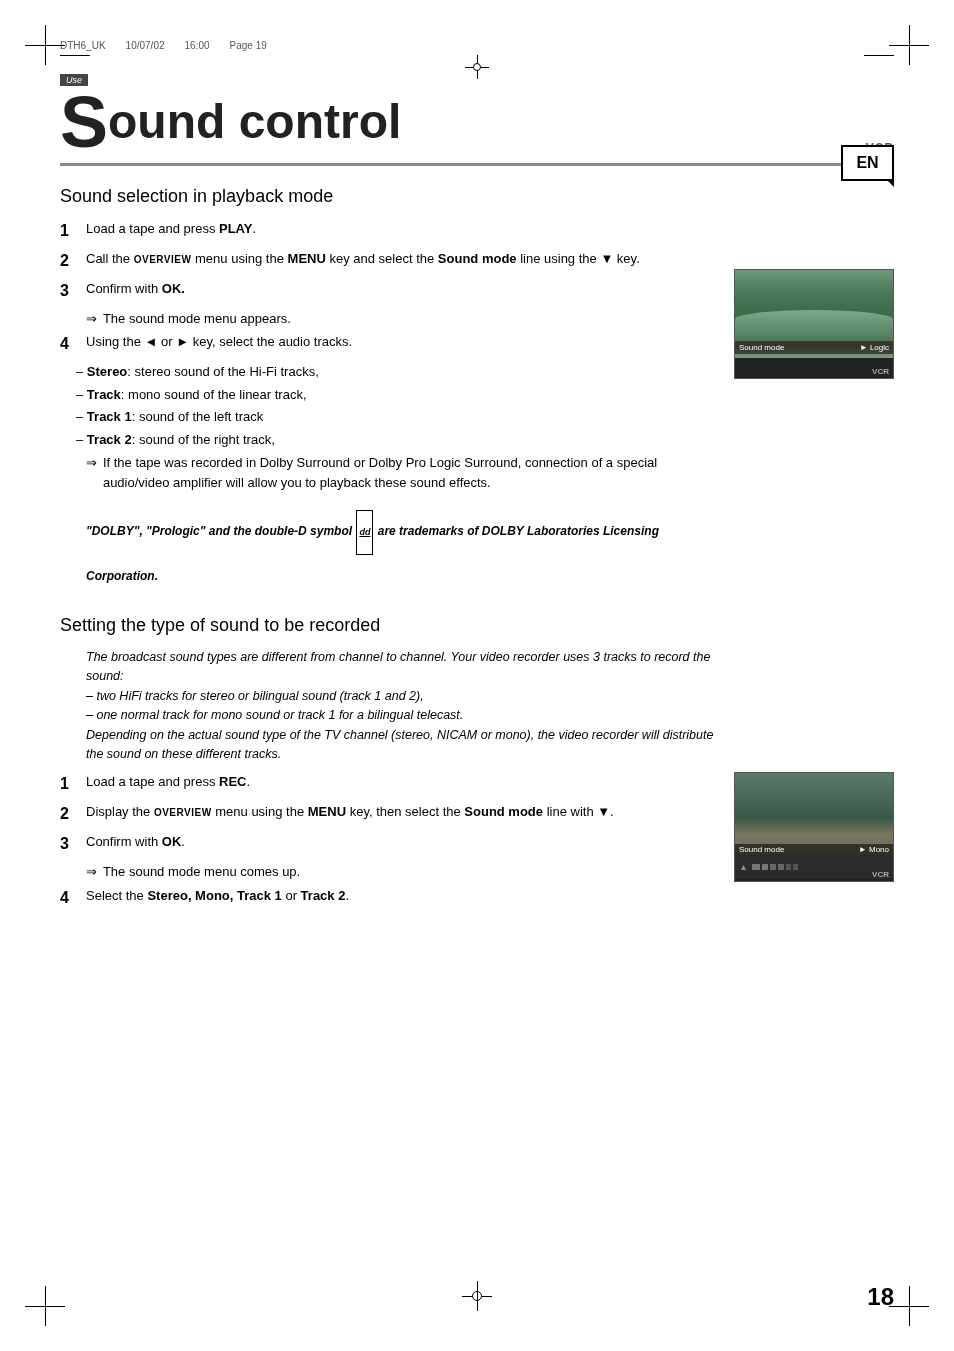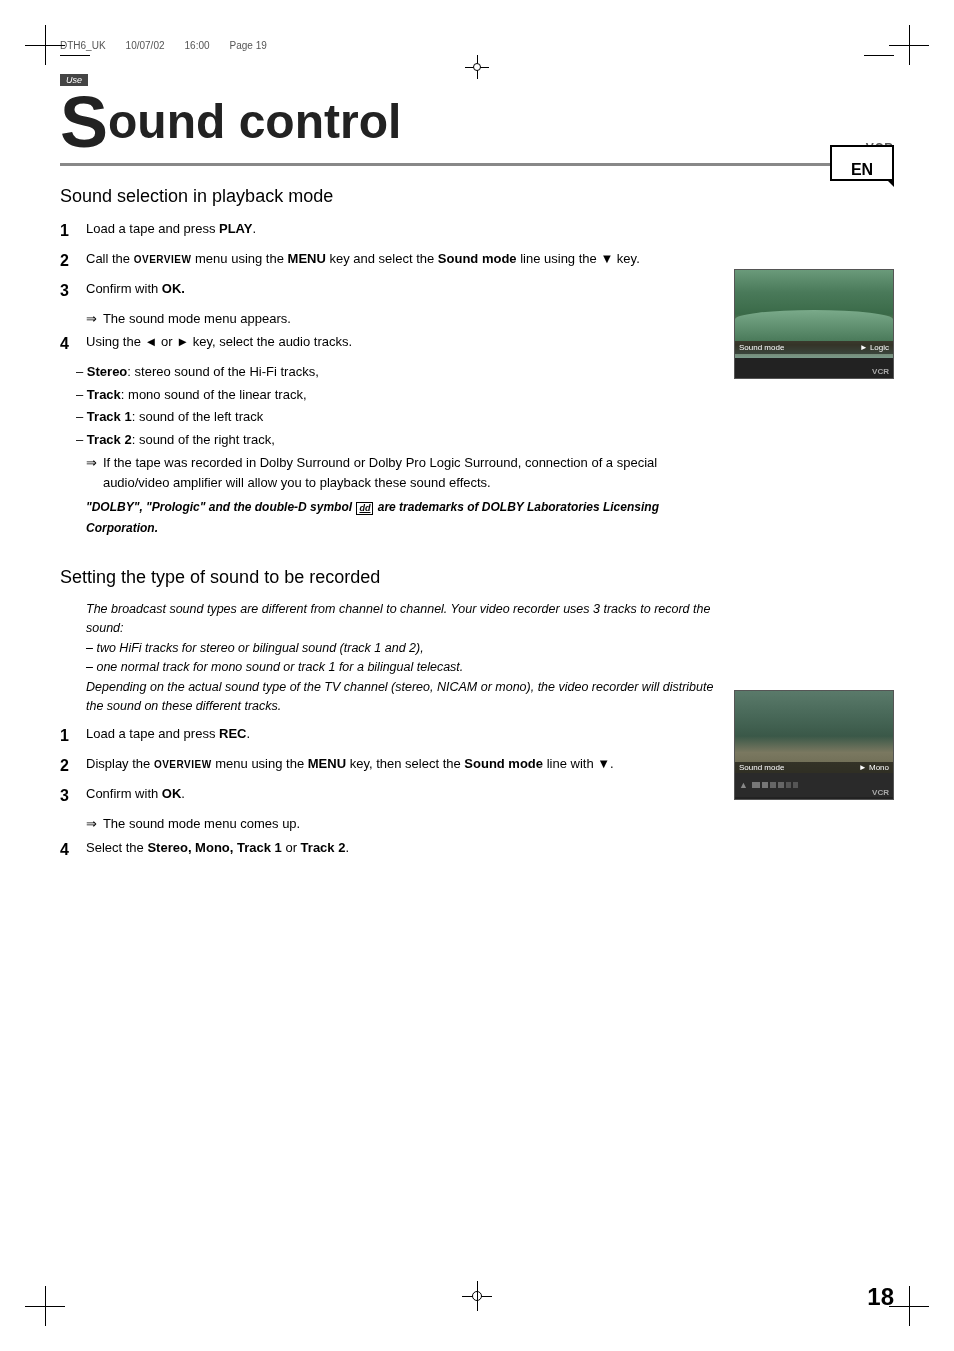--- a/index.html
+++ b/index.html
@@ -110,25 +110,25 @@
       color: #555;
       letter-spacing: 1px;
       padding-bottom: 4px;
     }
 
     
     .en-badge {
       position: absolute;
       top: 145px;
       right: 60px;
-      width: 64px;
+      width: 53px;
       height: 36px;
       border: 2px solid #000;
       display: flex;
-      align-items: flex-end;
+      align-items: center;
       justify-content: center;
       font-size: 16px;
       font-weight: bold;
       background: #fff;
     }
     .en-badge::after {
       content: '';
       position: absolute;
       bottom: -8px;
       right: -2px;
@@ -366,30 +366,30 @@
       height: 22%;
       background: #2a2a2a;
       display: flex;
       align-items: center;
       padding: 0 4px;
       gap: 2px;
     }
 
     .section2-row {
       display: flex;
-      align-items: flex-start;
+      align-items: center;
       margin-top: 4px;
     }
 
     .dolby-symbol {
       display: inline-block;
       border: 1px solid #000;
       font-size: 9px;
-      padding: 0 2px;
-      margin: 4px 1px;
+      padding: 16px 2px;
+      margin: 12px 1px;
       line-height: 1.2;
       text-decoration: underline;
     }
   </style>
 </head>
 <body>
 
 <div class="page-container">
 
   <div class="corner-mark tl">

